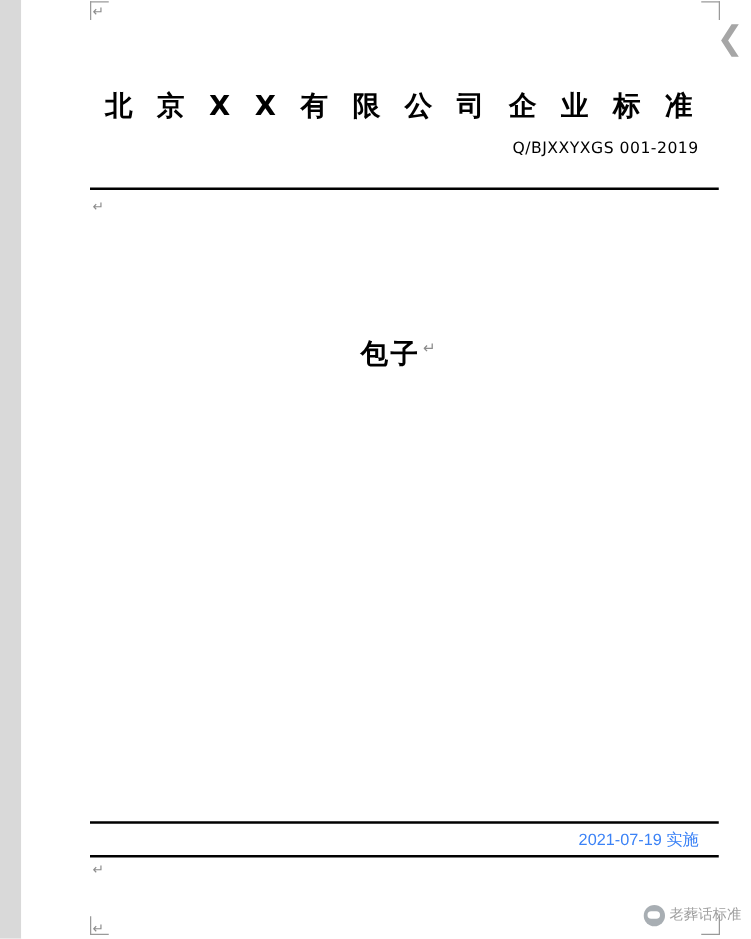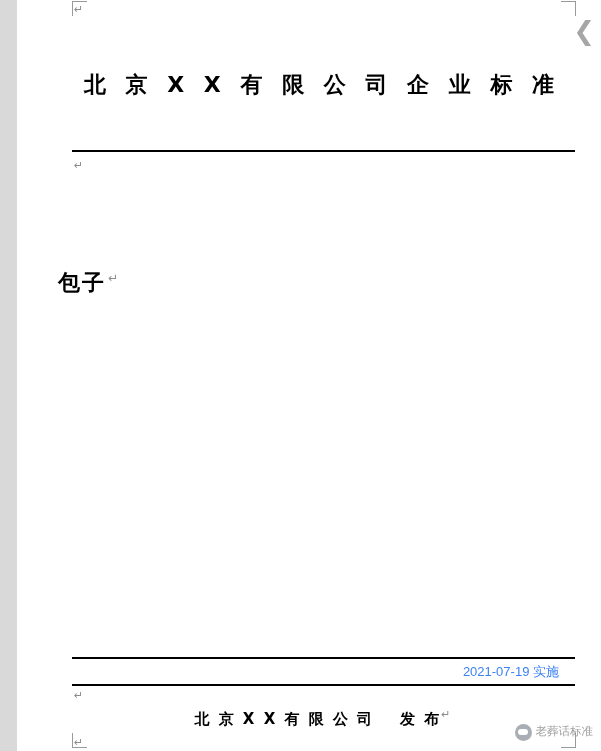--- a/index.html
+++ b/index.html
@@ -84,24 +84,24 @@
   .rule-top {
     position: absolute;
     left: 55px;
     top: 150px;
     width: 503px;
     height: 2px;
     background: #000000;
   }
   .title-main {
     position: absolute;
-    left: 41px;
+    left: 51px;
     top: 268px;
     width: 503px;
-    text-align: left;
+    text-align: center;
     font-family: "DejaVu Sans", sans-serif;
     font-weight: bold;
     font-size: 22px;
     letter-spacing: 2px;
     color: #000000;
     white-space: nowrap;
   }
   .title-main .pil-inline {
     font-weight: normal;
     font-size: 12px;
@@ -225,41 +225,39 @@
     <div class="crop tl"></div>
     <div class="crop tr"></div>
     <div class="crop bl"></div>
     <div class="crop br"></div>
 
     <span class="pilcrow" style="left:57px; top:4px;">↵</span>
 
 
     <div class="org-title">北 京  X X  有 限 公 司 企 业 标 准</div>
 
+    <div class="doc-number">Q/BJXXYXGS 001-2019</div>
 
     <div class="rule-top"></div>
 
     <span class="pilcrow" style="left:57px; top:160px;">↵</span>
 
     <div class="title-main">
       <span>包子</span><span class="pil-inline">↵</span>
     </div>
 
     <div class="rule-bottom"></div>
 
 
     <div class="impl-date">2021-07-19 实施</div>
 
     <div class="rule-foot"></div>
 
     <span class="pilcrow" style="left:57px; top:690px;">↵</span>
 
-    <div class="publisher">
-      <span>北 京 X X 有 限 公 司</span><span class="gap"></span><span>发 布</span><span class="pil-inline" style="font-weight:normal;font-size:11px;color:#8c8c8c;vertical-align:super;">↵</span>
-    </div>
 
     <span class="pilcrow" style="left:57px; top:737px;">↵</span>
 
   </div>
 
   <div class="collapse-chevron">❮</div>
 
   <div class="watermark">
     <span class="wm-logo"></span>
     <span class="wm-text">老葬话标准</span>

